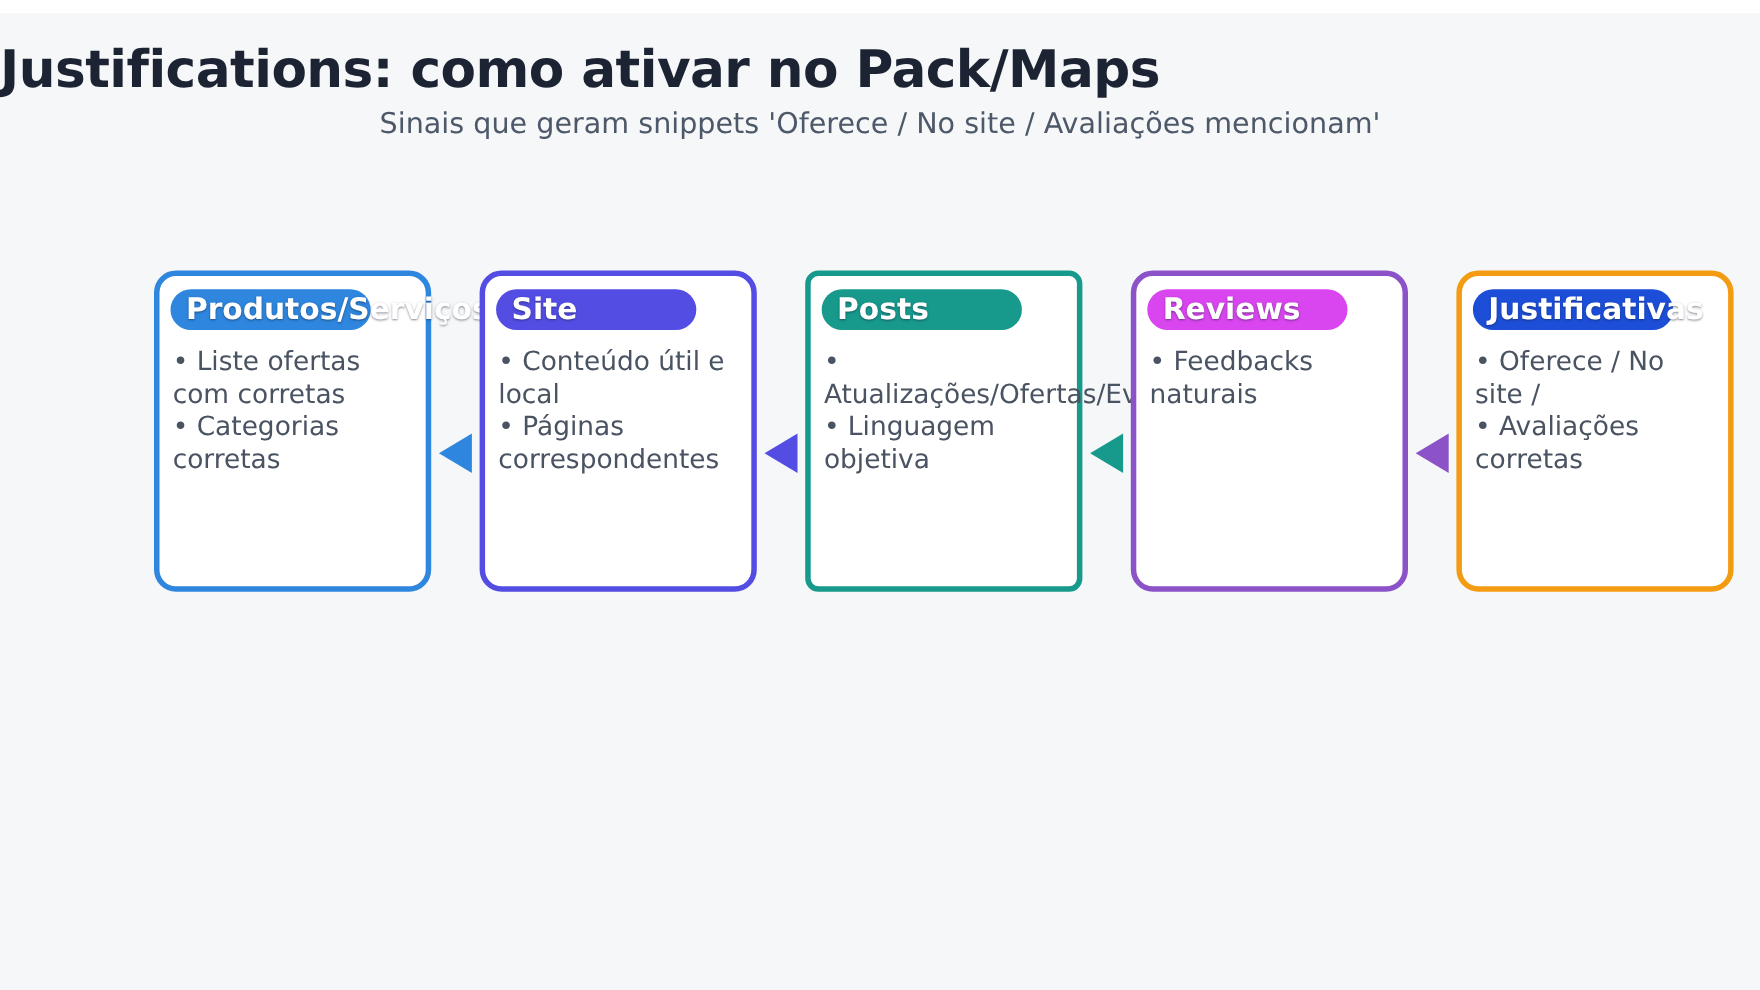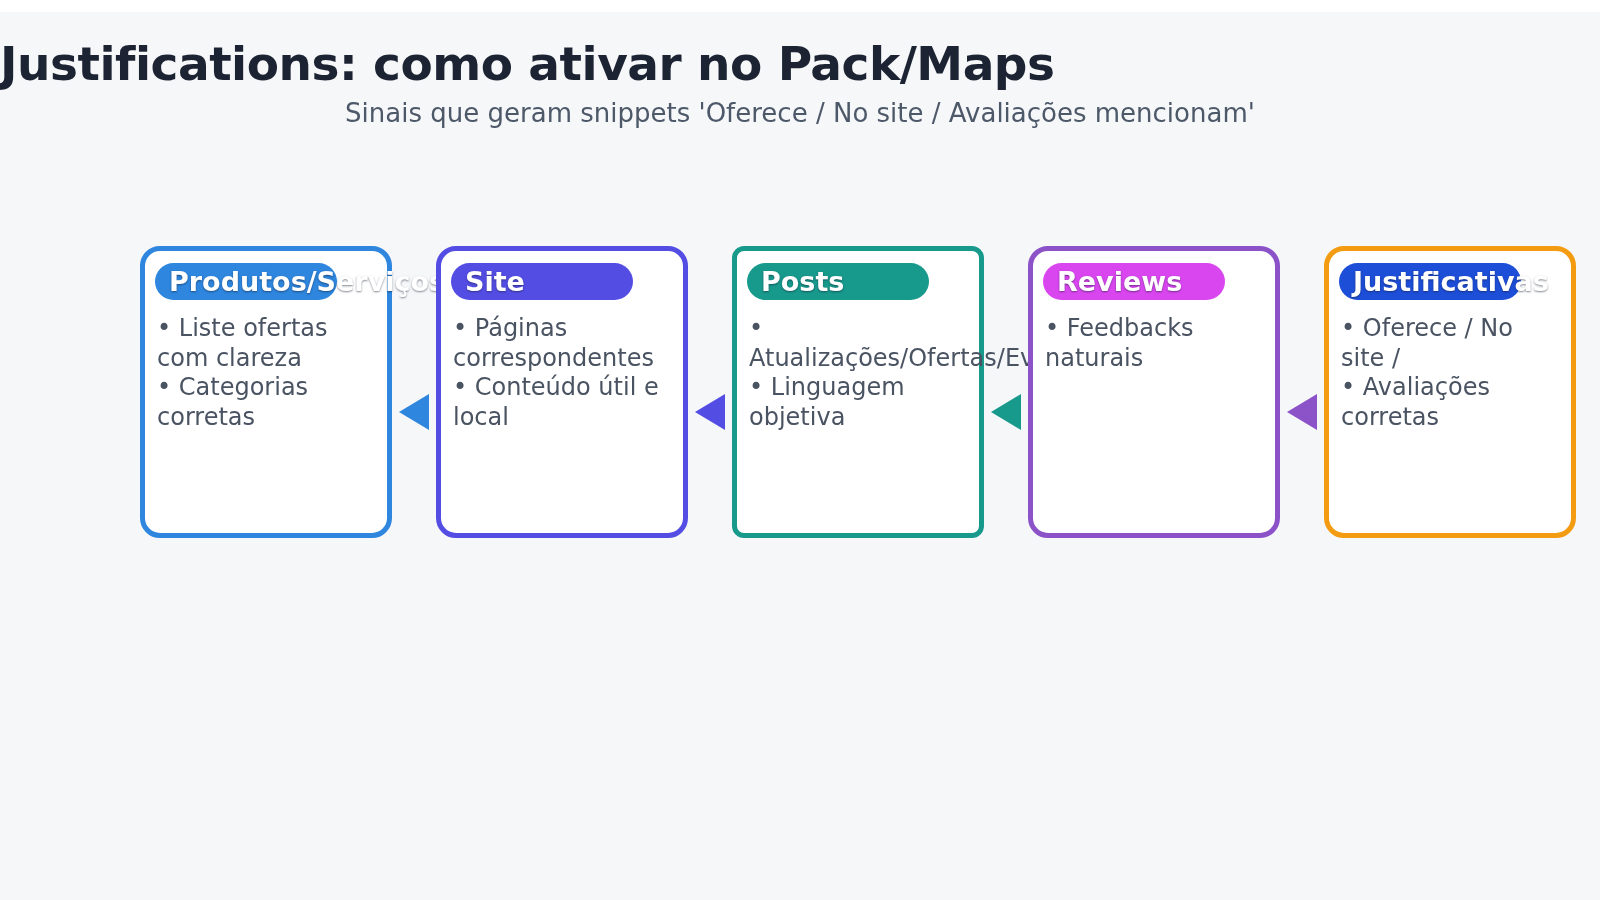--- a/index.html
+++ b/index.html
@@ -67,29 +67,29 @@
 </head>
 <body>
 
 <div class="stage">
   <div class="title">Justifications: como ativar no Pack/Maps</div>
   <div class="subtitle">Sinais que geram snippets 'Oferece / No site / Avaliações mencionam'</div>
   <div class="flow-row">
       <div class="box" style="border-color: rgb(46, 134, 222); z-index: 1;">
         <div class="pill" style="background: rgb(46, 134, 222);"><span>Produtos/Serviços</span></div>
         <div class="bullets">
-          <div class="bullet">• Liste ofertas com clareza</div>
+          <div class="bullet">• Liste ofertas com corretas</div>
           <div class="bullet">• Categorias corretas</div>
         </div>
       </div>
       <div class="box" style="border-color: rgb(84, 77, 228); z-index: 2;">
         <div class="pill" style="background: rgb(84, 77, 228);"><span>Site</span></div>
         <div class="bullets">
+          <div class="bullet">• Conteúdo útil e local</div>
           <div class="bullet">• Páginas correspondentes</div>
-          <div class="bullet">• Conteúdo útil e local</div>
         </div>
       </div>
       <div class="box" style="border-color: rgb(23, 153, 140); z-index: 3; border-radius: 12px;">
         <div class="pill" style="background: rgb(23, 153, 140);"><span>Posts</span></div>
         <div class="bullets">
           <div class="bullet">• Atualizações/Ofertas/Eventos</div>
           <div class="bullet">• Linguagem objetiva</div>
         </div>
       </div>
       <div class="box" style="border-color: rgb(140, 83, 200); z-index: 4;">

